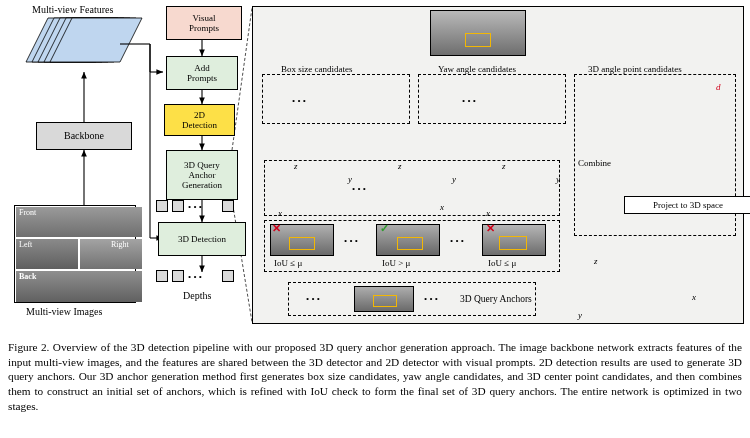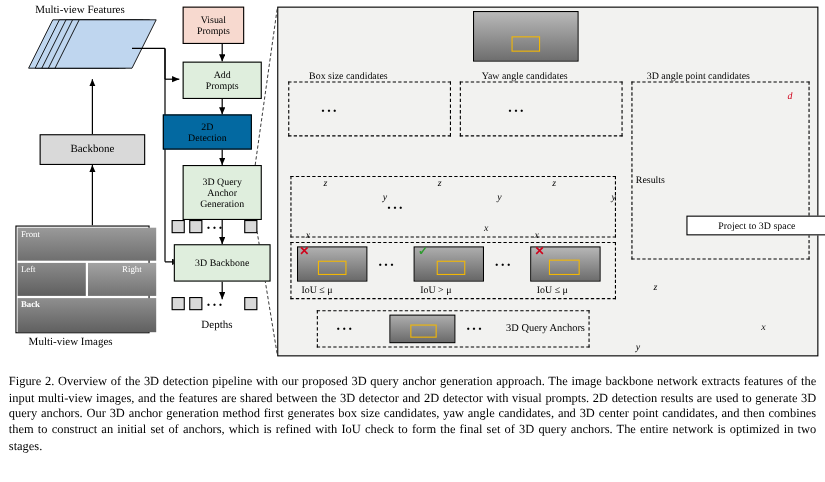--- a/index.html
+++ b/index.html
@@ -245,34 +245,34 @@
     <div class="gray-img" style="left:1px;top:33px;width:62px;height:30px;background:linear-gradient(180deg,#8a8a8a,#5f5f5f);"></div>
     <div class="gray-img" style="left:65px;top:33px;width:62px;height:30px;background:linear-gradient(180deg,#a3a3a3,#727272);"></div>
     <div class="gray-img" style="left:1px;top:65px;width:126px;height:31px;background:linear-gradient(180deg,#8f8f8f,#606060);"></div>
     <div class="lbl" style="left:4px;top:2px;color:#fff;font-size:8px;">Front</div>
     <div class="lbl" style="left:4px;top:34px;color:#fff;font-size:8px;">Left</div>
     <div class="lbl" style="left:96px;top:34px;color:#fff;font-size:8px;">Right</div>
     <div class="lbl" style="left:4px;top:66px;color:#fff;font-size:8px;font-weight:bold;">Back</div>
   </div>
   <div class="lbl" style="left:26px;top:306px;font-size:10px;">Multi-view Images</div>
 
-  <div class="box" style="left:166px;top:6px;width:56px;height:34px;background:#f7d9cf;white-space:pre-line;">Visual
+  <div class="box" style="left:166px;top:6px;width:76px;height:34px;background:#f7d9cf;white-space:pre-line;">Visual
 Prompts</div>
 
   <div class="box" style="left:166px;top:56px;width:72px;height:34px;background:#dfeedd;white-space:pre-line;">Add
 Prompts</div>
 
-  <div class="box" style="left:148px;top:104px;width:81px;height:32px;background:#0369a1;white-space:pre-line;">2D
+  <div class="box" style="left:164px;top:104px;width:71px;height:32px;background:#fde047;white-space:pre-line;">2D
 Detection</div>
 
   <div class="box" style="left:166px;top:150px;width:72px;height:50px;background:#dfeedd;white-space:pre-line;">3D Query
 Anchor
 Generation</div>
 
-  <div class="box" style="left:158px;top:222px;width:88px;height:34px;background:#dfeedd;">3D Backbone</div>
+  <div class="box" style="left:158px;top:222px;width:88px;height:34px;background:#dfeedd;">3D Detection</div>
 
   <div class="solidbox" style="left:156px;top:200px;width:12px;height:12px;background:#d9d9d9;"></div>
   <div class="solidbox" style="left:172px;top:200px;width:12px;height:12px;background:#d9d9d9;"></div>
   <div class="lbl" style="left:188px;top:202px;">• • •</div>
   <div class="solidbox" style="left:222px;top:200px;width:12px;height:12px;background:#d9d9d9;"></div>
 
   <div class="solidbox" style="left:156px;top:270px;width:12px;height:12px;background:#d9d9d9;"></div>
   <div class="solidbox" style="left:172px;top:270px;width:12px;height:12px;background:#d9d9d9;"></div>
   <div class="lbl" style="left:188px;top:272px;">• • •</div>
   <div class="solidbox" style="left:222px;top:270px;width:12px;height:12px;background:#d9d9d9;"></div>
@@ -288,21 +288,21 @@
   <div class="dashbox" style="left:262px;top:74px;width:148px;height:50px;"></div>
   <div class="lbl" style="left:281px;top:64px;">Box size candidates</div>
   <div class="lbl" style="left:292px;top:96px;">• • •</div>
 
   <div class="dashbox" style="left:418px;top:74px;width:148px;height:50px;"></div>
   <div class="lbl" style="left:438px;top:64px;">Yaw angle candidates</div>
   <div class="lbl" style="left:462px;top:96px;">• • •</div>
 
   <div class="dashbox" style="left:574px;top:74px;width:162px;height:162px;"></div>
   <div class="lbl" style="left:588px;top:64px;">3D angle point candidates</div>
-  <div class="lbl" style="left:578px;top:158px;">Results</div>
+  <div class="lbl" style="left:578px;top:158px;">Combine</div>
   <div class="lbl it" style="left:716px;top:82px;color:#d0021b;">d</div>
   <div class="box" style="left:624px;top:196px;width:128px;height:18px;background:#ffffff;font-size:9px;">Project to 3D space</div>
 
   <div class="lbl it" style="left:692px;top:292px;">x</div>
   <div class="lbl it" style="left:594px;top:256px;">z</div>
   <div class="lbl it" style="left:578px;top:310px;">y</div>
 
 
   <div class="dashbox" style="left:264px;top:160px;width:296px;height:56px;"></div>
   <div class="lbl" style="left:352px;top:184px;">• • •</div>

